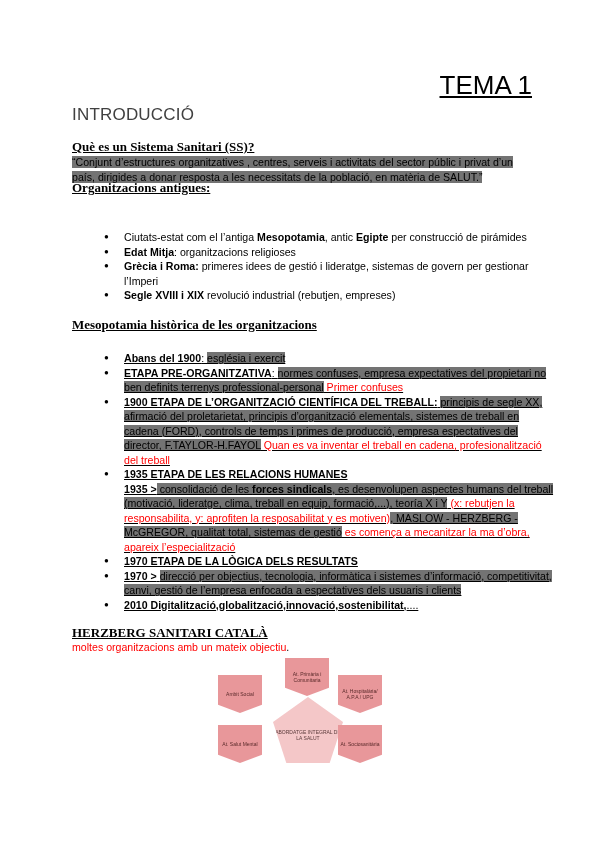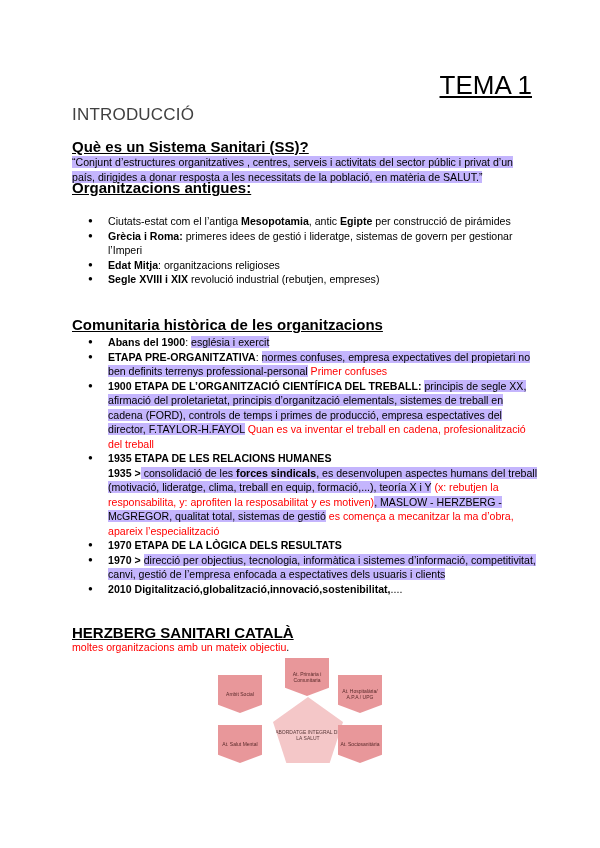--- a/index.html
+++ b/index.html
@@ -3,26 +3,26 @@
 <meta charset="utf-8">
 <style>
   html, body { margin: 0; padding: 0; background: #ffffff; }
   body { width: 600px; height: 848px; position: relative; overflow: hidden;
          font-family: "Liberation Sans", sans-serif; color: #000; }
   .page { position: absolute; left: 72px; top: 0; width: 460px; }
   .title { position: absolute; left: 0; width: 460px; top: 72px; text-align: right;
            font-size: 26px; line-height: 26px; text-decoration: underline; }
   .intro { position: absolute; left: 0; top: 106px; font-size: 17px; color: #404040;
            line-height: 18px; letter-spacing: 0.2px; }
-  .h2 { position: absolute; left: 0; font-family: Liberation Sans, sans-serif; font-weight: bold;
-        font-size: 15px; text-decoration: underline; line-height: 16px; }
+  .h2 { position: absolute; left: 0; font-family: Liberation Serif, serif; font-weight: bold;
+        font-size: 13px; text-decoration: underline; line-height: 16px; }
   .para { position: absolute; left: 0; width: 466px; font-size: 10.6px; line-height: 14.5px; }
-  .hl { background: #c4b5fd; }
+  .hl { background: #737373; }
   .red { color: #ff0000; }
-  ul.bl { position: absolute; left: 0; margin: 0; padding: 0 0 0 36px; width: 430px;
+  ul.bl { position: absolute; left: 0; margin: 16px; padding: 0 0 0 36px; width: 430px;
           list-style: none; font-size: 10.6px; line-height: 14.5px; }
   ul.bl li { position: relative; }
   ul.bl li::before { content: "\25CF"; position: absolute; left: -20px; top: 0; font-size: 8px; }
   ul.bl li.nob::before { content: ""; }
   b { font-weight: bold; }
   .diagram { position: absolute; left: 210px; top: 655px; width: 185px; height: 120px; }
   .tag { position: absolute; width: 44px; height: 38px; background: #e8979a;
          clip-path: polygon(0 0, 100% 0, 100% 78%, 50% 100%, 0 78%);
          font-size: 5px; line-height: 6px; color: #5a2a2a; text-align: center;
          display: flex; align-items: center; justify-content: center; padding: 0 2px; box-sizing: border-box; }
@@ -37,27 +37,27 @@
 <div class="page">
   <div class="title">TEMA 1</div>
   <div class="intro">INTRODUCCIÓ</div>
 
   <div class="h2" style="top:139px;">Què es un Sistema Sanitari (SS)?</div>
   <div class="para" style="top:155px;"><span class="hl">“Conjunt d’estructures organitzatives , centres, serveis i activitats del sector públic i privat d’un país, dirigides a donar resposta a les necessitats de la població, en matèria de SALUT.”</span></div>
 
   <div class="h2" style="top:180px;">Organitzacions antigues:</div>
   <ul class="bl" style="top:214px;">
     <li><span>Ciutats-estat com  el l’antiga </span><b>Mesopotamia</b><span>, antic </span><b>Egipte</b><span> per construcció de pirámides</span></li>
+    <li><b>Edat Mitja</b><span>: organitzacions religioses</span></li>
     <li><b>Grècia i Roma:</b><span> primeres idees de gestió i lideratge, sistemas de govern per gestionar l’Imperi</span></li>
-    <li><b>Edat Mitja</b><span>: organitzacions religioses</span></li>
     <li><b>Segle XVIII i XIX</b><span> revolució industrial (rebutjen, empreses)</span></li>
   </ul>
 
-  <div class="h2" style="top:317px;">Comunitaria històrica de les organitzacions</div>
-  <ul class="bl" style="top:335px;">
+  <div class="h2" style="top:317px;">Mesopotamia històrica de les organitzacions</div>
+  <ul class="bl" style="top:335px;text-decoration:underline;">
     <li><b>Abans del 1900</b><span>: </span><span class="hl">església i exercit</span></li>
     <li><b>ETAPA PRE-ORGANITZATIVA</b><span>: </span><span class="hl">normes confuses, empresa expectatives del propietari no ben definits terrenys professional-personal</span><span class="red"> Primer confuses</span></li>
     <li><b>1900 ETAPA DE L’ORGANITZACIÓ CIENTÍFICA DEL TREBALL:</b><span> </span><span class="hl">principis de segle XX, afirmació del proletarietat, principis d’organització elementals, sistemes de treball en cadena (FORD), controls de temps i primes de producció, empresa espectatives del director, F.TAYLOR-H.FAYOL</span><span class="red"> Quan es va inventar el treball en cadena, profesionalització del treball</span></li>
     <li><b>1935 ETAPA DE LES RELACIONS HUMANES</b></li>
     <li class="nob"><b>1935 &gt;</b><span class="hl"> consolidació de les </span><b class="hl">forces sindicals</b><span class="hl">, es desenvolupen aspectes humans del treball (motivació, lideratge, clima, treball en equip, formació,...), teoría X i Y</span><span class="red"> (x: rebutjen la responsabilita, y: aprofiten la resposabilitat y es motiven)</span><span class="hl">, MASLOW - HERZBERG - McGREGOR, qualitat total, sistemas de gestió</span><span class="red"> es comença a mecanitzar la ma d’obra, apareix l’especialització</span></li>
     <li><b>1970 ETAPA DE LA LÒGICA DELS RESULTATS</b></li>
     <li><b>1970 &gt;</b><span> </span><span class="hl">direcció per objectius, tecnologia, informàtica i sistemes d’informació, competitivitat, canvi, gestió de l’empresa enfocada a espectatives dels usuaris i clients</span></li>
     <li><b>2010 Digitalització,globalització,innovació,sostenibilitat,</b><span>....</span></li>
   </ul>
 

